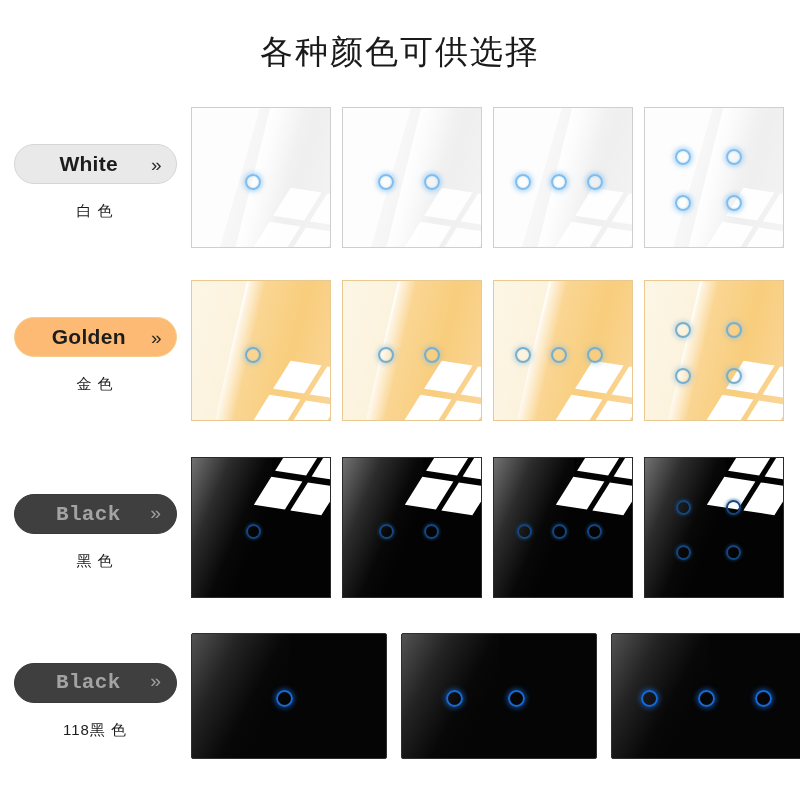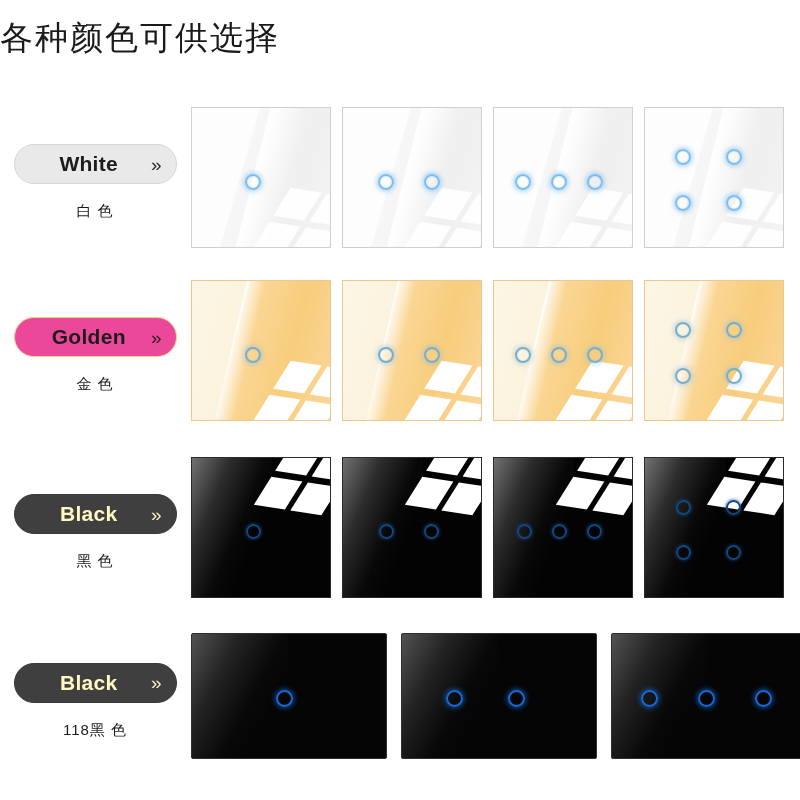--- a/index.html
+++ b/index.html
@@ -12,22 +12,22 @@
     height: 800px;
     position: relative;
     font-family: "Liberation Sans", "DejaVu Sans", sans-serif;
     overflow: hidden;
   }
 
   
   .header {
     position: absolute;
     top: 0; left: 0; right: 0;
-    text-align: left;
-    padding-top: 18px;
+    text-align: center;
+    padding-top: 32px;
   }
   .title-cn {
     font-size: 33px;
     line-height: 40px;
     color: #1a1a1a;
     letter-spacing: 2px;
     font-weight: 400;
     margin: 0;
   }
   .title-en {
@@ -80,24 +80,24 @@
     text-align: center;
   }
   .pill-chev {
     font-size: 19px;
     line-height: 1;
     margin-left: 6px;
     opacity: .95;
   }
   .pill-white { background: #e9e9e9; border: 1px solid #d6d6d6; }
   .pill-white .pill-label, .pill-white .pill-chev { color: #1c1c1c; }
-  .pill-gold  { background: #ec4899; border: 1px solid #f2d08c; }
+  .pill-gold  { background: #fdba74; border: 1px solid #f2d08c; }
   .pill-gold .pill-label, .pill-gold .pill-chev { color: #1c1c1c; }
   .pill-black { background: #3f3f3f; border: 1px solid #3a3a3a; }
-  .pill-black .pill-label, .pill-black .pill-chev { color: #fef9c3; }
+  .pill-black .pill-label, .pill-black .pill-chev { color: #a3a3a3; font-family: Liberation Mono, monospace; }
 
   .sub-cn {
     margin-top: 18px;
     font-size: 15px;
     color: #1c1c1c;
     letter-spacing: 1px;
   }
 
   
   .panels {

